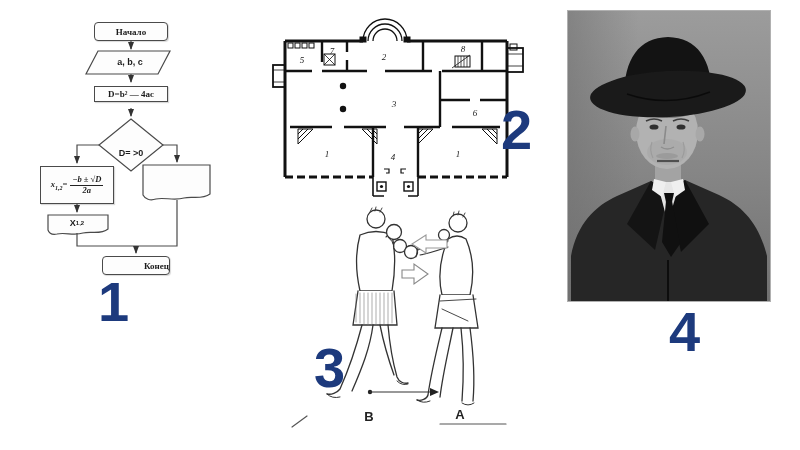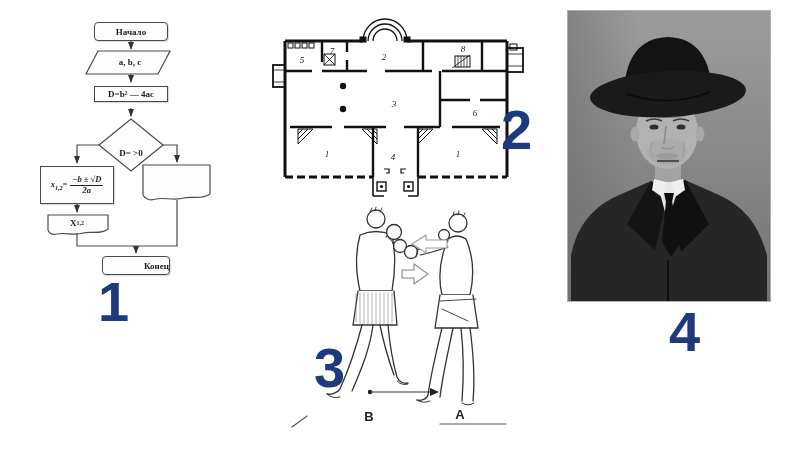--- a/index.html
+++ b/index.html
@@ -12,21 +12,21 @@
 
   
   #flowchart{position:absolute;left:38px;top:18px;width:180px;height:262px;}
   #flowchart svg{position:absolute;left:0;top:0;}
   .fc-box{position:absolute;box-sizing:border-box;border:1.2px solid #4a4a4a;background:#fdfdfd;
           display:flex;align-items:center;justify-content:center;text-align:center;
           font-family:"Liberation Serif",serif;font-weight:bold;font-size:9px;color:#1b1b1b;
           box-shadow:1px 1px 1px rgba(0,0,0,0.15);}
   .fc-round{border-radius:4px;}
   .fc-text{position:absolute;box-sizing:border-box;display:flex;align-items:center;justify-content:center;
-           text-align:center;font-family:Liberation Serif, serif;font-weight:bold;font-size:9px;color:#1b1b1b;}
+           text-align:center;font-family:Liberation Sans, sans-serif;font-weight:bold;font-size:9px;color:#1b1b1b;}
   .fc-formula{font-style:italic;gap:3px;font-size:8.5px;}
   .frac{display:inline-flex;flex-direction:column;align-items:center;line-height:1.15;}
   .frac .num{border-bottom:1px solid #222;padding:0 2px;}
   .fc-noroots{font-size:8.5px;line-height:1.25;flex-direction:column;}
   sub{font-size:6px;}
 
   
   #floorplan{position:absolute;left:272px;top:8px;}
   #boxing{position:absolute;left:290px;top:203px;}
   #portrait{position:absolute;left:567px;top:10px;}

